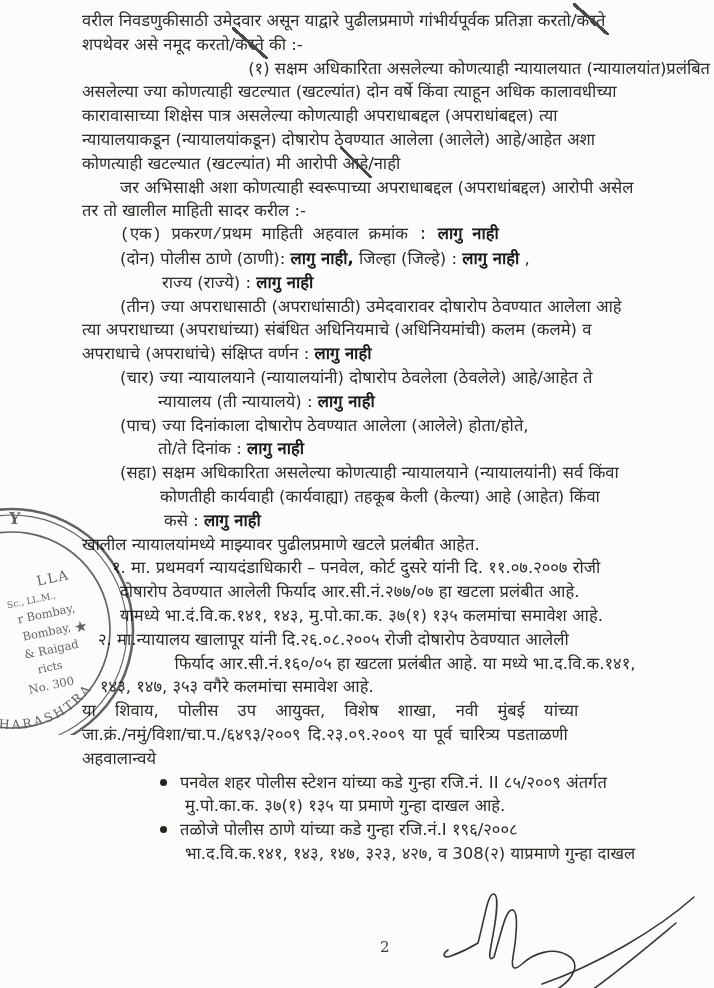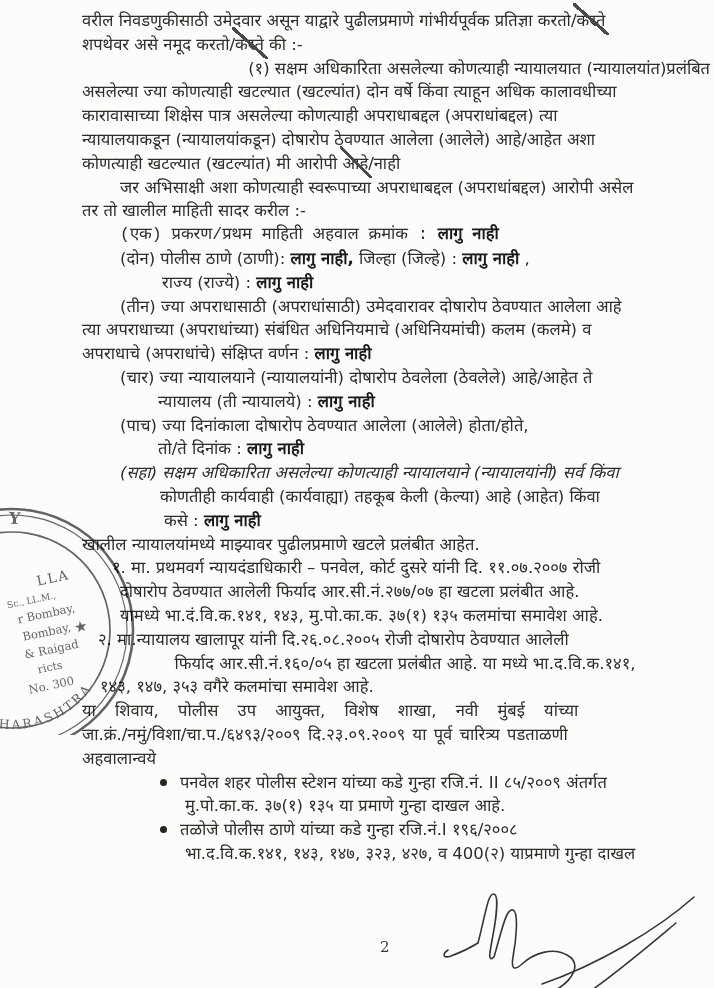--- a/index.html
+++ b/index.html
@@ -37,37 +37,37 @@
       <div class="tline" style="padding-left: 38px; font-family: Liberation Mono, monospace;"><span>(एक) प्रकरण/प्रथम माहिती अहवाल क्रमांक : </span><span class="bold">लागु नाही</span></div>
       <div class="tline" style="padding-left: 38px;"><span>(दोन) पोलीस ठाणे (ठाणी): </span><span class="bold">लागु नाही,</span><span>  जिल्हा (जिल्हे) : </span><span class="bold">लागु नाही</span><span> ,</span></div>
       <div class="tline" style="padding-left: 80px;"><span>राज्य (राज्ये) : </span><span class="bold">लागु नाही</span></div>
       <div class="tline" style="padding-left: 38px;"><span>(तीन) ज्या अपराधासाठी (अपराधांसाठी) उमेदवारावर दोषारोप ठेवण्यात आलेला आहे</span></div>
       <div class="tline" style="padding-left: 0px;"><span>त्या अपराधाच्या (अपराधांच्या) संबंधित अधिनियमाचे (अधिनियमांची) कलम (कलमे) व</span></div>
       <div class="tline" style="padding-left: 0px;"><span>अपराधाचे (अपराधांचे) संक्षिप्त वर्णन : </span><span class="bold">लागु नाही</span></div>
       <div class="tline" style="padding-left: 38px;"><span>(चार) ज्या न्यायालयाने (न्यायालयांनी) दोषारोप ठेवलेला (ठेवलेले) आहे/आहेत ते</span></div>
       <div class="tline" style="padding-left: 76px;"><span>न्यायालय (ती न्यायालये) : </span><span class="bold">लागु नाही</span></div>
       <div class="tline" style="padding-left: 38px;"><span>(पाच) ज्या दिनांकाला दोषारोप ठेवण्यात आलेला (आलेले) होता/होते,</span></div>
       <div class="tline" style="padding-left: 76px;"><span>तो/ते दिनांक : </span><span class="bold">लागु नाही</span></div>
-      <div class="tline" style="padding-left: 38px; font-style: italic;"><span>(सहा) सक्षम अधिकारिता असलेल्या कोणत्याही न्यायालयाने (न्यायालयांनी) सर्व किंवा</span></div>
+      <div class="tline" style="padding-left: 38px;"><span>(सहा) सक्षम अधिकारिता असलेल्या कोणत्याही न्यायालयाने (न्यायालयांनी) सर्व किंवा</span></div>
       <div class="tline" style="padding-left: 78px;"><span>कोणतीही कार्यवाही (कार्यवाह्या) तहकूब केली (केल्या) आहे (आहेत) किंवा</span></div>
       <div class="tline" style="padding-left: 82px;"><span>कसे : </span><span class="bold">लागु नाही</span></div>
       <div class="tline" style="padding-left: 0px;"><span>खालील न्यायालयांमध्ये माझ्यावर पुढीलप्रमाणे खटले प्रलंबीत आहेत.</span></div>
       <div class="tline" style="padding-left: 30px;"><span>१. मा. प्रथमवर्ग न्यायदंडाधिकारी – पनवेल, कोर्ट दुसरे यांनी दि. ११.०७.२००७ रोजी</span></div>
       <div class="tline" style="padding-left: 38px;"><span>दोषारोप ठेवण्यात आलेली फिर्याद आर.सी.नं.२७७/०७ हा खटला प्रलंबीत आहे.</span></div>
       <div class="tline" style="padding-left: 38px;"><span>यामध्ये भा.दं.वि.क.१४१, १४३, मु.पो.का.क. ३७(१) १३५ कलमांचा समावेश आहे.</span></div>
       <div class="tline" style="padding-left: 16px;"><span>२. मा.न्यायालय खालापूर यांनी दि.२६.०८.२००५ रोजी दोषारोप ठेवण्यात आलेली</span></div>
       <div class="tline" style="padding-left: 18px; text-align: center;"><span>फिर्याद आर.सी.नं.१६०/०५ हा खटला प्रलंबीत आहे. या मध्ये भा.द.वि.क.१४१,</span></div>
       <div class="tline" style="padding-left: 18px;"><span>१४३, १४७, ३५३ वगैरे कलमांचा समावेश आहे.</span></div>
       <div class="tline" style="padding-left: 0px; word-spacing: 14px;"><span>या शिवाय, पोलीस उप आयुक्त, विशेष शाखा, नवी मुंबई यांच्या</span></div>
       <div class="tline" style="padding-left: 0px; word-spacing: 2px;"><span>जा.क्रं./नमुं/विशा/चा.प./६४९३/२००९ दि.२३.०९.२००९ या पूर्व चारित्र्य पडताळणी</span></div>
       <div class="tline" style="padding-left: 0px;"><span>अहवालान्वये</span></div>
       <div class="tline" style="padding-left: 78px;"><span class="bullet"></span><span>पनवेल शहर पोलीस स्टेशन यांच्या कडे गुन्हा रजि.नं. II ८५/२००९ अंतर्गत</span></div>
       <div class="tline" style="padding-left: 103px;"><span>मु.पो.का.क. ३७(१) १३५ या प्रमाणे गुन्हा दाखल आहे.</span></div>
       <div class="tline" style="padding-left: 78px;"><span class="bullet"></span><span>तळोजे पोलीस ठाणे यांच्या कडे गुन्हा रजि.नं.I १९६/२००८</span></div>
-      <div class="tline" style="padding-left: 103px;"><span>भा.द.वि.क.१४१, १४३, १४७, ३२३, ४२७, व 400(२) याप्रमाणे गुन्हा दाखल</span></div>
+      <div class="tline" style="padding-left: 103px;"><span>भा.द.वि.क.१४१, १४३, १४७, ३२३, ४२७, व 308(२) याप्रमाणे गुन्हा दाखल</span></div>
     </div>
 
   <svg class="stamp" width="150" height="230" viewBox="0 505 150 230">
     <g transform="rotate(-12 12 630)" stroke="#414141" fill="none">
       <circle cx="12" cy="630" r="121" stroke-width="2.6"></circle>
       <circle cx="12" cy="630" r="115" stroke-width="1.1"></circle>
       <circle cx="12" cy="630" r="98" stroke-width="1.7"></circle>
       <path id="stamp-top-arc" d="M -48.8 543.2 A 106 106 0 0 1 72.8 543.2" stroke="none"></path>
       <path id="stamp-bottom-arc" d="M -63.8 693.6 A 99 99 0 0 0 97.7 679.5" stroke="none"></path>
       <text font-size="16" font-weight="bold" letter-spacing="9" stroke="none" fill="#414141">

